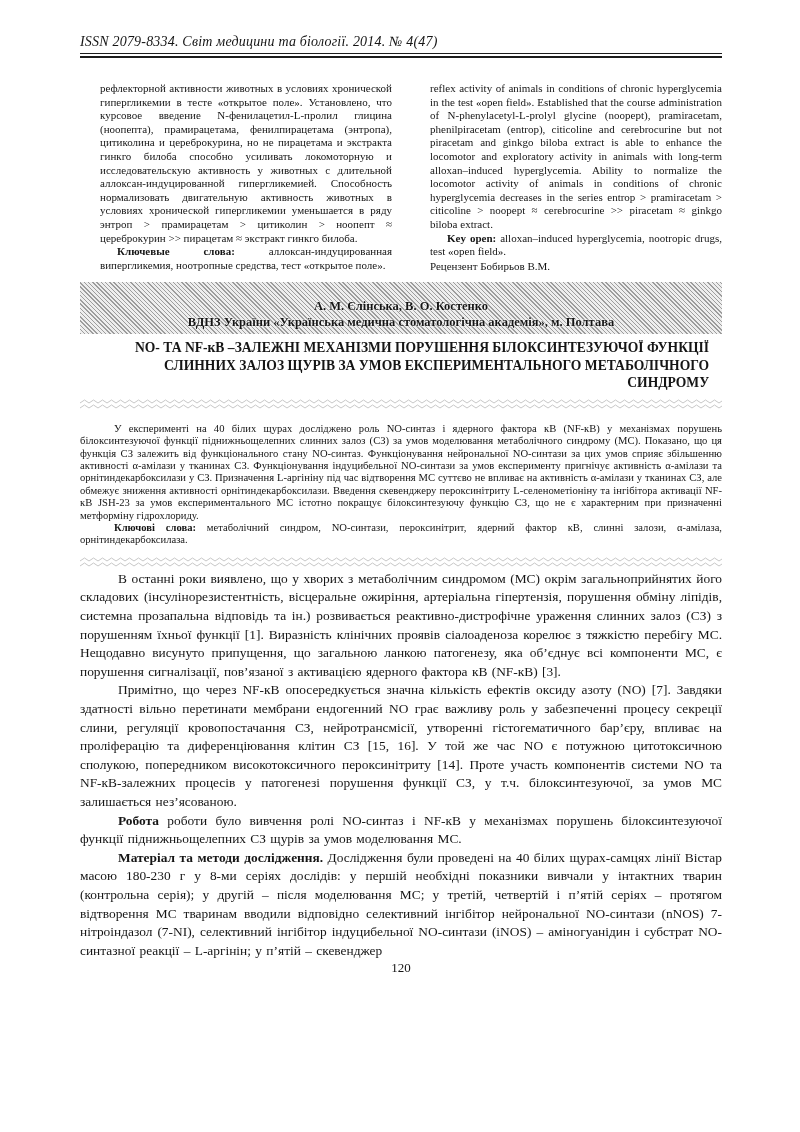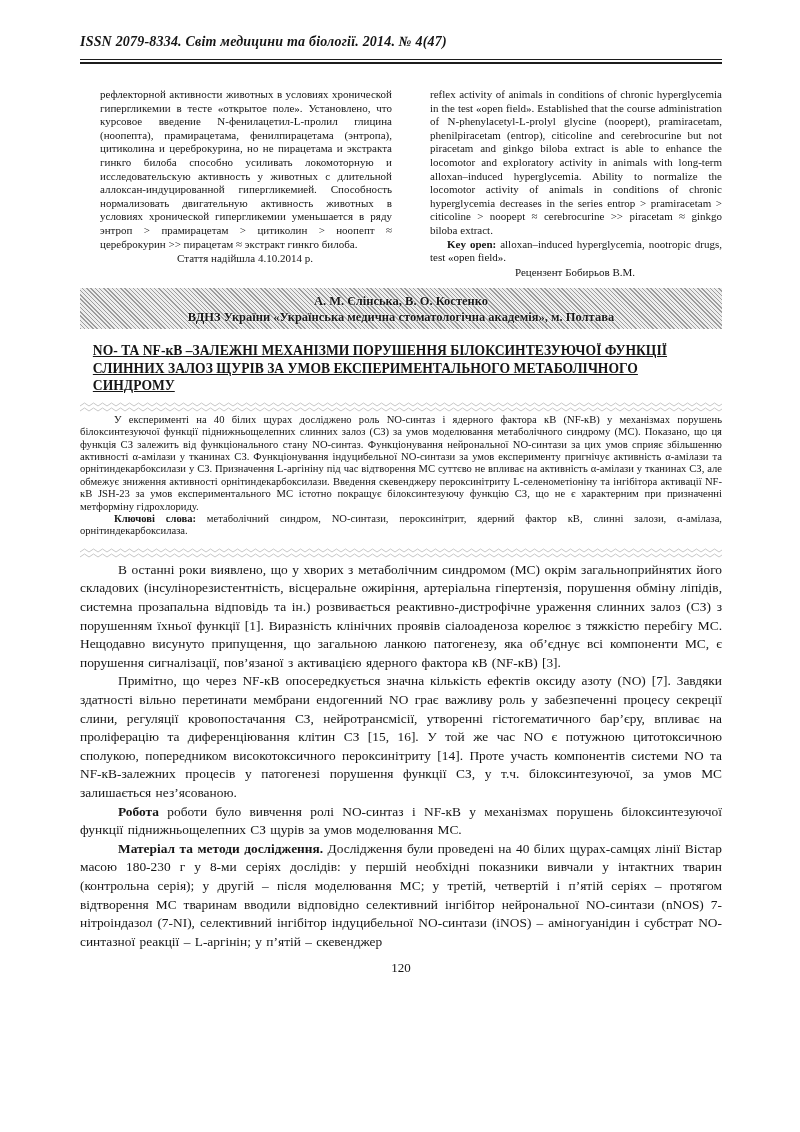--- a/index.html
+++ b/index.html
@@ -8,64 +8,63 @@
     width: 800px; height: 1132px;
     font-family: "Liberation Serif", serif;
     color: #151515;
     position: relative;
     overflow: hidden;
   }
   .page { width: 800px; height: 1132px; padding: 34px 78px 0 80px; position: relative; }
 
   
   .journal-header {
-    font-weight: bold; font-style: italic;
+    font-weight: normal; font-style: italic;
     font-size: 14px; letter-spacing: 0.2px;
-    padding-bottom: 8px;
+    padding-bottom: 2px;
   }
   .rule-thin  { border-top: 1.5px solid #1c1c1c; margin-top: 1px; }
   .rule-thick { border-top: 2.8px solid #1c1c1c; margin-top: 2px; }
 
   
   .columns { display: flex; gap: 38px; margin: 24px 0 0 20px; }
   .col { width: 301px; font-size: 11px; line-height: 13.6px; text-align: justify; }
   .col p.kw { text-indent: 17px; }
-  .col p.align-r { text-align: center; padding-right: 2px; margin-top: 1px; }
+  .col p.align-r { text-align: left; padding-right: 2px; margin-top: 1px; }
 
   
   .udk { font-weight: bold; font-size: 13px; margin: 15px 0 0 0; }
   .authors-banner {
     margin-top: 9px;
     text-align: center;
     font-weight: bold;
     font-size: 12.5px;
     line-height: 16px;
-    padding: 5px 0 4px 0;
+    padding: 16px 0 4px 0;
     background: repeating-linear-gradient(45deg, #9d9d9d 0px, #9d9d9d 1px, #eeeeee 1px, #eeeeee 3px);
     text-shadow: 0 0 2px #ffffff, 0 0 2px #ffffff;
   }
   .article-title {
-    margin: 13px auto 0 auto;
+    margin: 5px auto 0 auto;
     width: 96%;
-    text-align: left;
+    text-align: right;
     font-weight: bold;
     font-size: 13.6px;
     line-height: 17.5px;
-    text-decoration: underline;
   }
 
   
   .abstract-block { margin-top: 7px; }
   .zigzag { display: block; width: 100%; height: 10px; }
   .abstract-text, .abstract-kw {
     font-size: 10.6px;
     line-height: 12.4px;
     text-align: justify;
   }
-  .abstract-text { text-indent: 34px; margin-top: 2px; }
+  .abstract-text { text-indent: 34px; margin-top: 14px; }
   .abstract-kw { text-indent: 34px; margin-bottom: 10px; }
 
   
   .ndr-note {
     margin-top: 13px;
     font-style: italic;
     font-size: 11.6px;
     line-height: 15px;
     text-align: justify;
     text-indent: 52px;
@@ -76,39 +75,38 @@
   .body-text p {
     font-size: 13.4px;
     line-height: 18.6px;
     text-align: justify;
     text-indent: 38px;
     word-spacing: 1px;
   }
 
   
   .page-number {
-    margin-top: 9px;
     text-align: center;
     font-size: 13px;
     font-family: Liberation Serif, serif;
   }
 </style>
 </head>
 <body>
 
 <div class="page">
 
   <div class="journal-header">ISSN 2079-8334. Світ медицини та біології. 2014. № 4(47)</div>
   <div class="rule-thin"></div>
   <div class="rule-thick"></div>
 
   <section class="columns">
     <div class="col">
       <p>рефлекторной активности животных в условиях хронической гипергликемии в тесте «открытое поле». Установлено, что курсовое введение N-фенилацетил-L-пролил глицина (ноопепта), прамирацетама, фенилпирацетама (энтропа), цитиколина и цереброкурина, но не пирацетама и экстракта гинкго билоба способно усиливать локомоторную и исследовательскую активность у животных с длительной аллоксан-индуцированной гипергликемией. Способность нормализовать двигательную активность животных в условиях хронической гипергликемии уменьшается в ряду энтроп &gt; прамирацетам &gt; цитиколин &gt; ноопепт ≈ цереброкурин &gt;&gt; пирацетам ≈ экстракт гинкго билоба.</p>
-      <p class="align-r">Стаття надійшла 4.10.2014 р.</p>
+      <p class="kw"><b>Ключевые слова:</b><span> аллоксан-индуцированная випергликемия, ноотропные средства, тест «открытое поле».</span></p>
     </div>
     <div class="col">
       <p>reflex activity of animals in conditions of chronic hyperglycemia in the test «open field». Established that the course administration of N-phenylacetyl-L-prolyl glycine (noopept), pramiracetam, phenilpiracetam (entrop), citicoline and cerebrocurine but not piracetam and ginkgo biloba extract is able to enhance the locomotor and exploratory activity in animals with long-term alloxan–induced hyperglycemia. Ability to normalize the locomotor activity of animals in conditions of chronic hyperglycemia decreases in the series entrop &gt; pramiracetam &gt; citicoline &gt; noopept ≈ cerebrocurine &gt;&gt; piracetam ≈ ginkgo biloba extract.</p>
       <p class="kw"><b>Key open:</b><span> alloxan–induced hyperglycemia, nootropic drugs, test «open field».</span></p>
       <p class="align-r">Рецензент Бобирьов В.М.</p>
     </div>
   </section>
 
 
   <div class="authors-banner">

